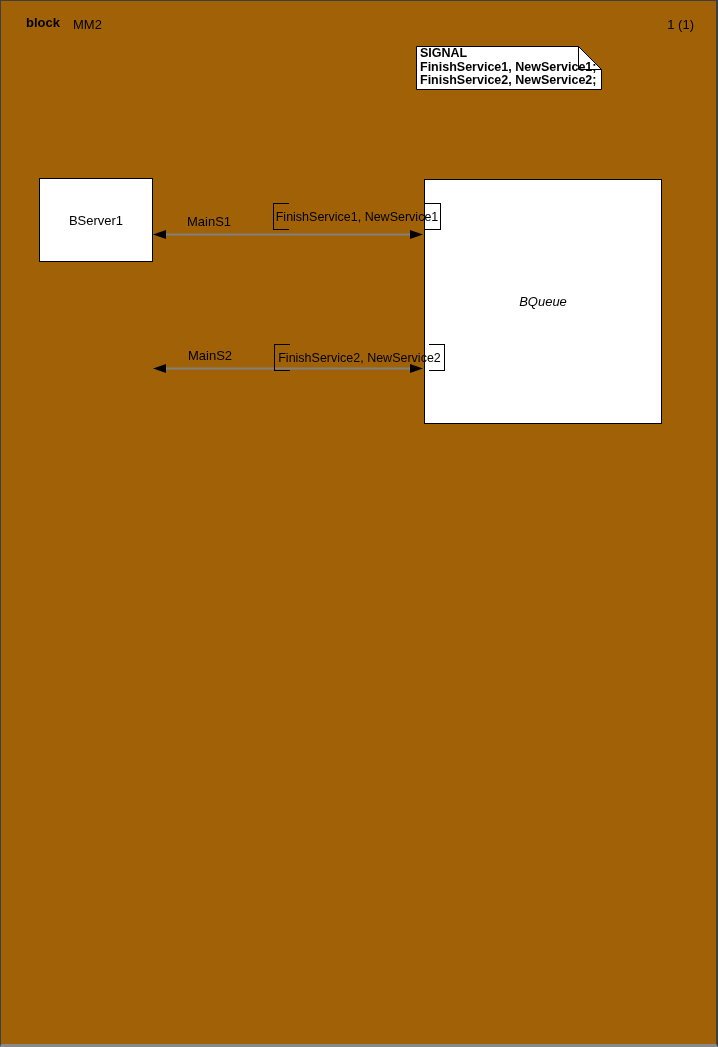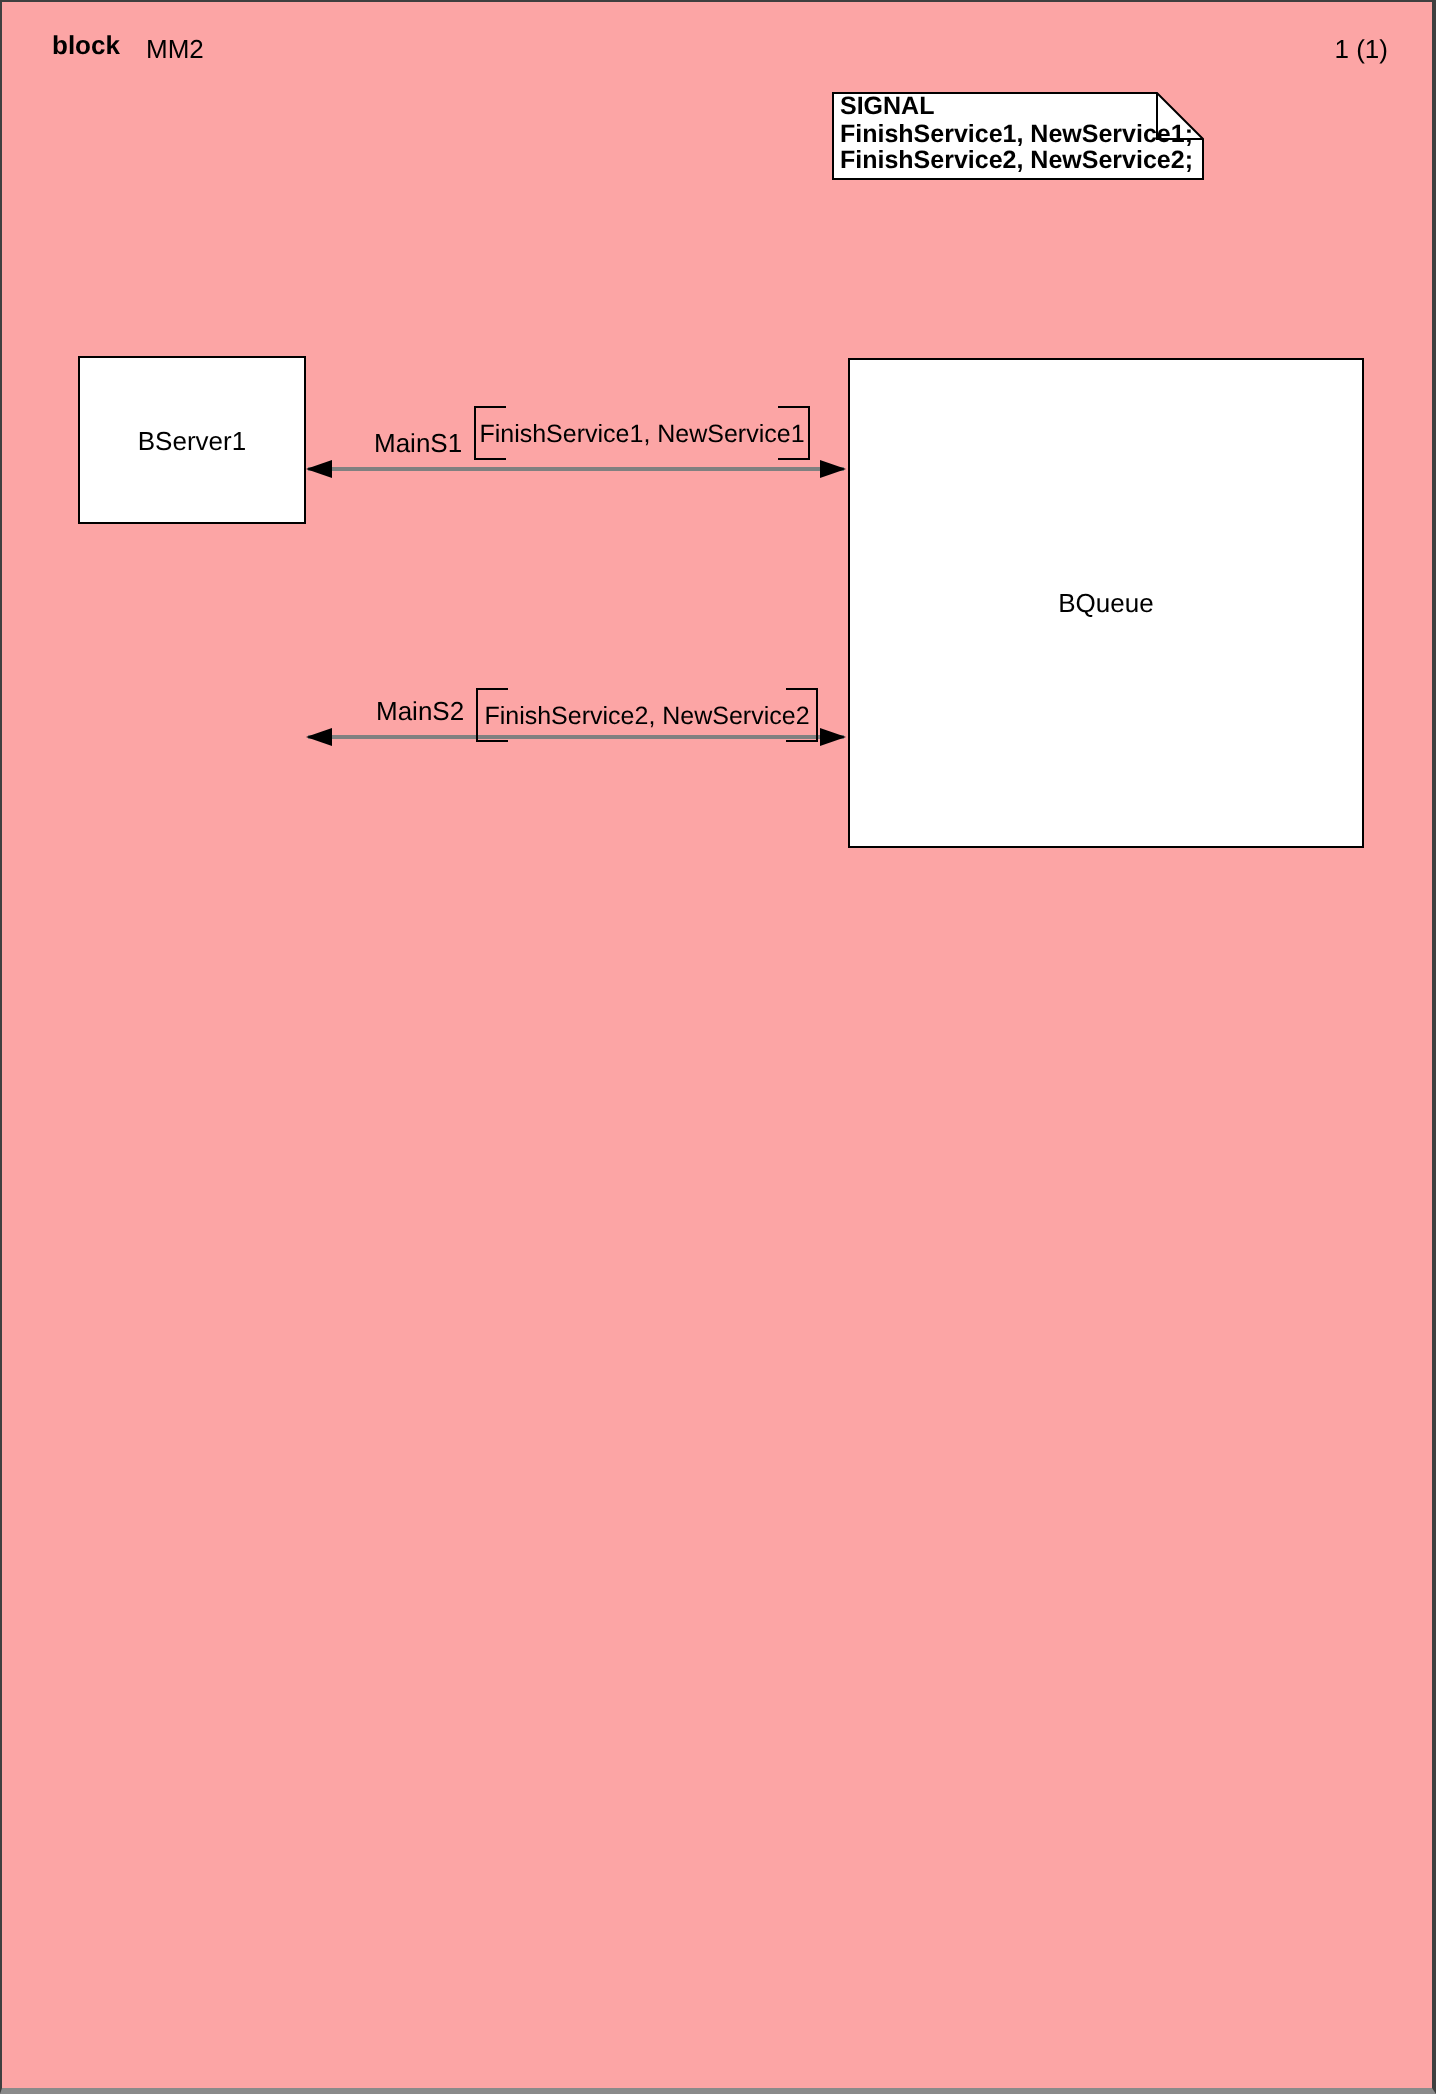--- a/index.html
+++ b/index.html
@@ -1,21 +1,21 @@
 <!DOCTYPE html>
 <html><head>
 <meta charset="utf-8">
 <style>
   html, body { margin: 0; padding: 0; background: #d8d8d8; }
   .page {
     position: relative;
     width: 718px;
     height: 1047px;
     margin: 0;
-    background: #fca5a5;
+    background: #a16207;
     box-sizing: border-box;
     border-top: 1px solid #3f3f3f;
     border-left: 1px solid #3f3f3f;
     border-right: 2px solid #3f3f3f;
     border-bottom: 3px solid #8a8a8a;
     font-family: "Liberation Sans", "DejaVu Sans", sans-serif;
     color: #000;
     overflow: hidden;
   }
   .hdr-kind {
@@ -37,31 +37,32 @@
   .block-rect {
     position: absolute;
     border: 1px solid #000;
     background: #fff;
     box-sizing: border-box;
     display: flex; align-items: center; justify-content: center;
     font-size: 13px;
   }
   .blk-bserver1 { left: 38px; top: 177px; width: 114px; height: 84px; }
   .blk-bserver2 { left: 38px; top: 310px; width: 114px; height: 114px; }
-  .blk-bqueue   { left: 423px; top: 178px; width: 258px; height: 245px; }
+  .blk-bqueue   { left: 423px; top: 178px; width: 238px; height: 245px; font-style: italic; }
   .chan-label {
     position: absolute;
     font-size: 13px;
     white-space: nowrap;
   }
   .lbl-mains1 { left: 186px; top: 213px; }
   .lbl-mains2 { left: 187px; top: 347px; }
   .siglist {
     position: absolute;
     box-sizing: border-box;
+    margin-left: 36px;
   }
   .sig1 { left: 236px; top: 202px; width: 168px; height: 27px; }
   .sig2 { left: 237px; top: 343px; width: 171px; height: 27px; }
   .bracket {
     position: absolute; top: 0; bottom: 0; width: 16px;
     box-sizing: border-box;
   }
   .bracket.left  { left: 0;  border-left: 1px solid #000;  border-top: 1px solid #000; border-bottom: 1px solid #000; }
   .bracket.right { right: 0; border-right: 1px solid #000; border-top: 1px solid #000; border-bottom: 1px solid #000; }
   .siglist-text {

